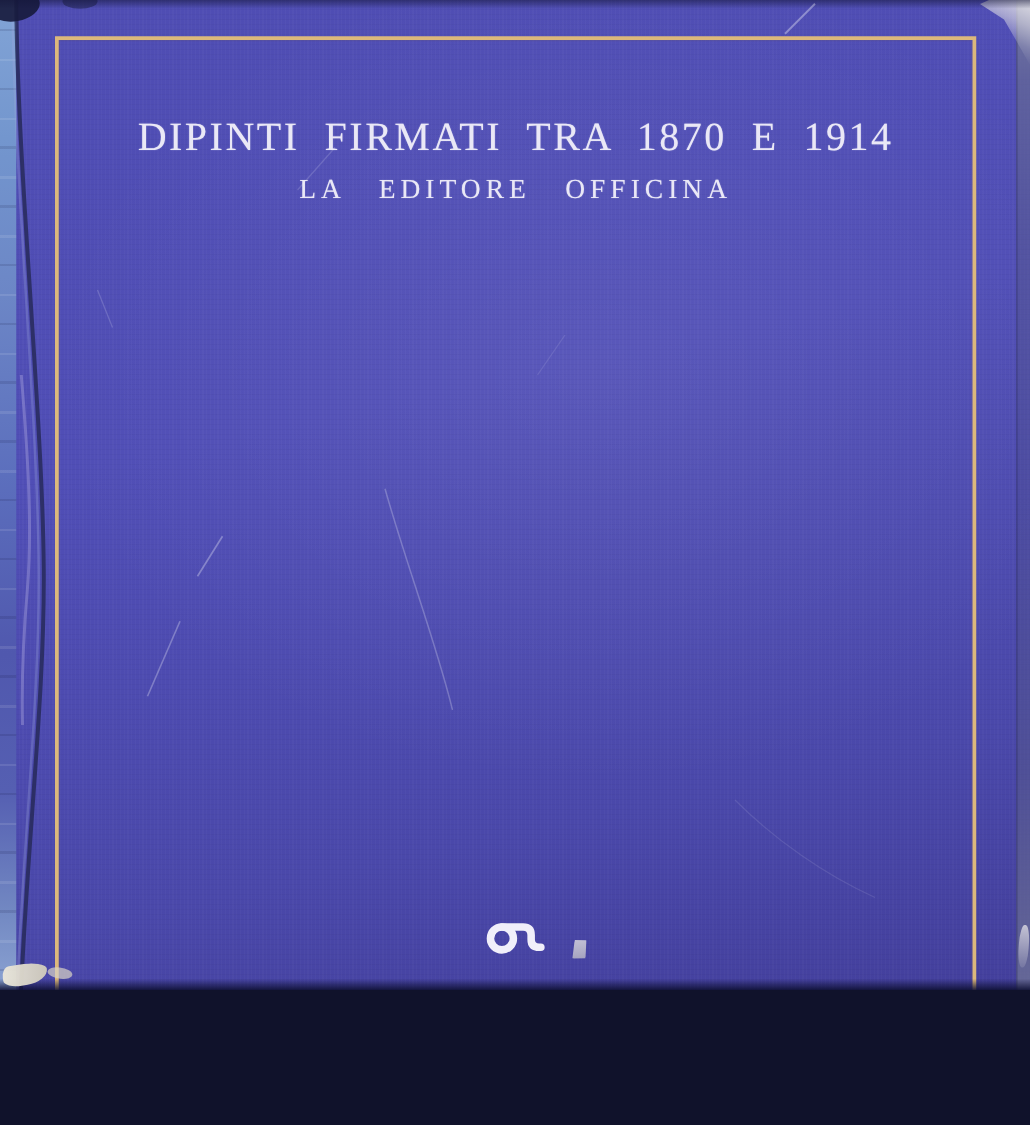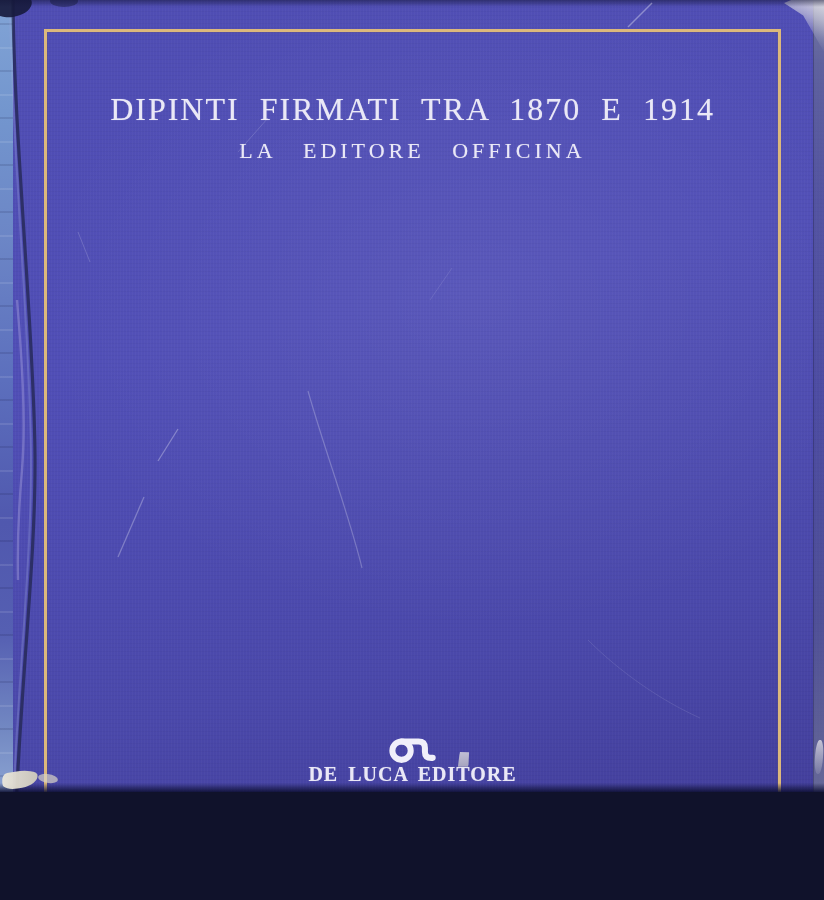--- a/index.html
+++ b/index.html
@@ -140,21 +140,20 @@
   <div class="title-block">
     <h1 class="book-title">DIPINTI FIRMATI TRA 1870 E 1914</h1>
     <h2 class="book-subtitle">LA EDITORE OFFICINA</h2>
   </div>
 
   <div class="publisher-block">
     <svg class="logo-svg" viewBox="0 0 56 36" fill="none" stroke="#f0effa" stroke-width="6.6" stroke-linecap="round" stroke-linejoin="round">
       <circle cx="15.5" cy="21.5" r="10"></circle>
       <path d="M 15.5,11.5 L 34,11.5 Q 41,11.5 41,18.5 L 41,22.5 Q 41,29.3 48,29.3 L 49.5,29.3"></path>
     </svg>
-    <div class="publisher-name">DE LUCA EDITORE</div>
   </div>
 
   <div class="spine-strip"></div>
 
   <svg class="hinge-svg" viewBox="0 0 824 900">
     <path d="M 13,0 C 14,140 34,330 35,455 C 36,580 15,720 14,900" fill="none" stroke="#22254e" stroke-width="3.2" opacity="0.75"></path>
     <path d="M 10,0 C 11,140 30,330 31,455 C 32,580 12,720 11,900" fill="none" stroke="#9aa4dc" stroke-width="2" opacity="0.30"></path>
     <path d="M 17,300 C 22,360 26,420 22,470 C 19,505 17,540 18,580" fill="none" stroke="#b9b4e6" stroke-width="2.4" opacity="0.35"></path>
   </svg>
 

